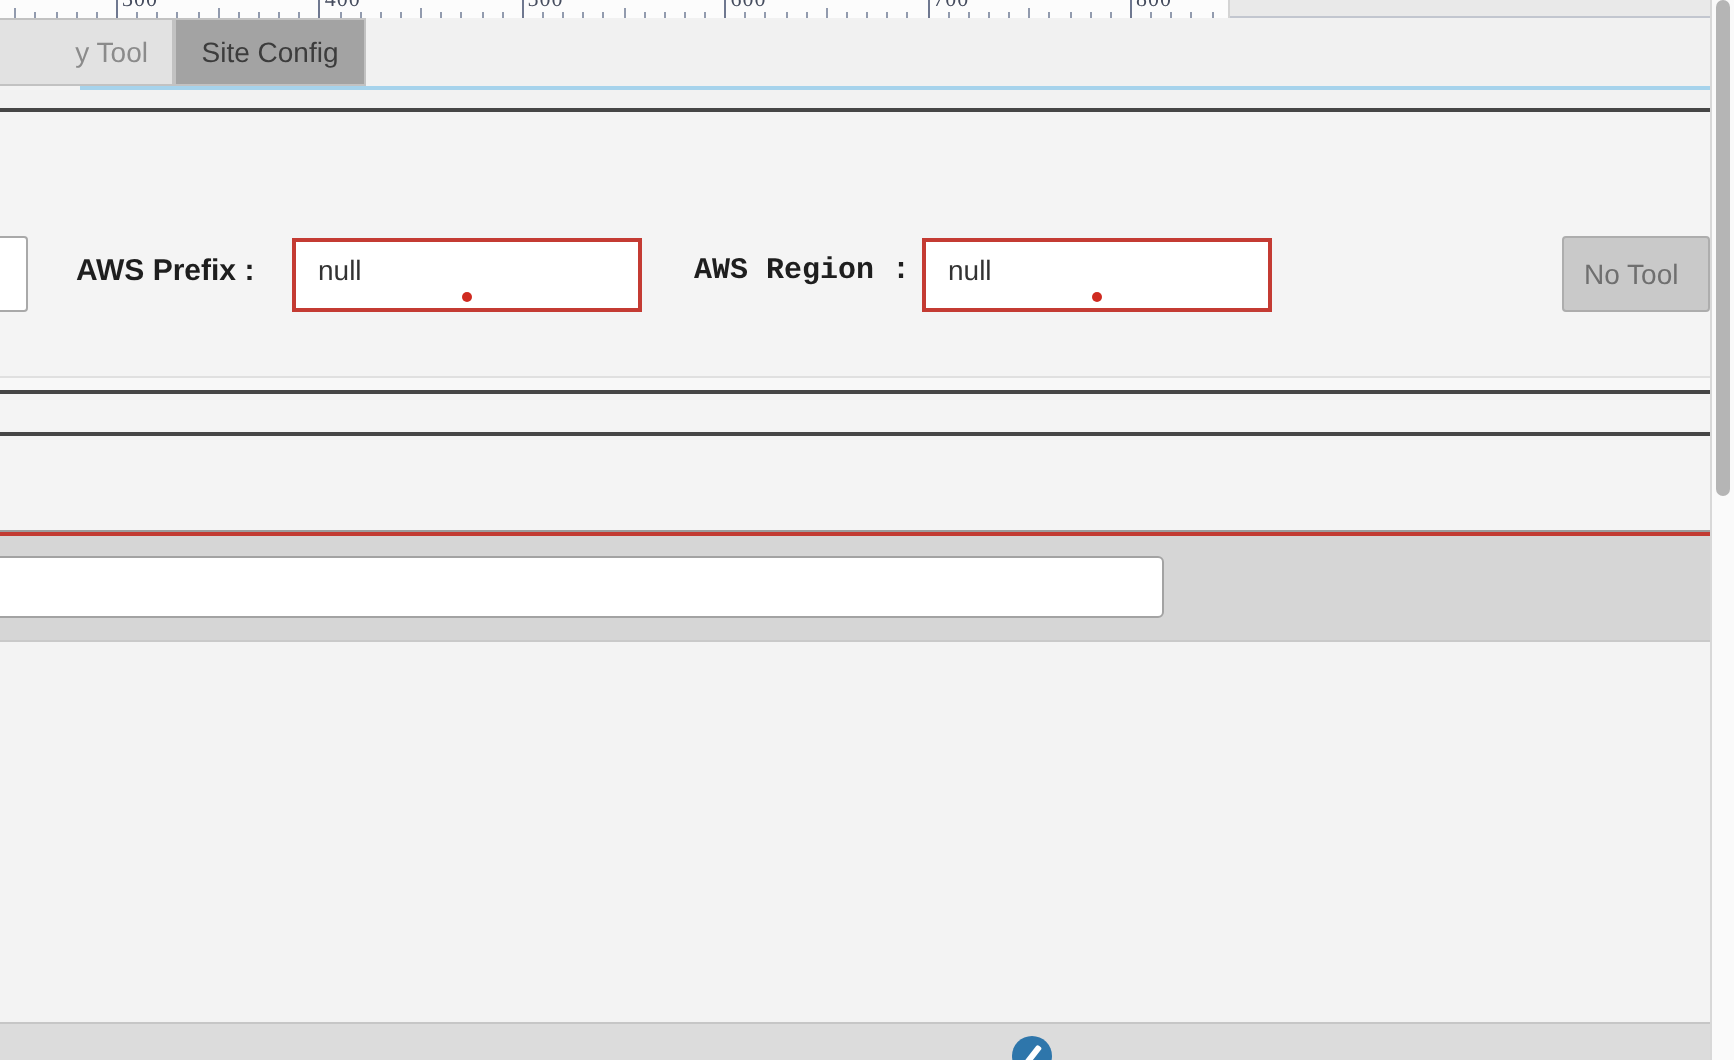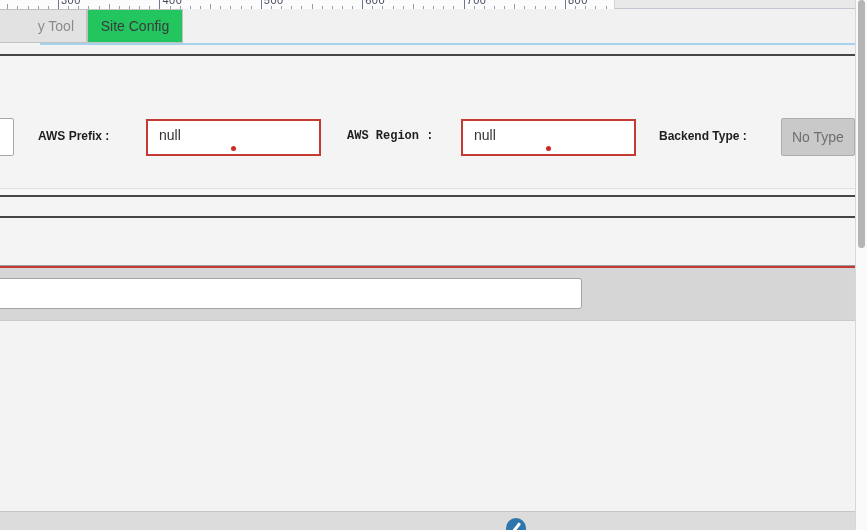--- a/index.html
+++ b/index.html
@@ -4,45 +4,45 @@
 <style>
   html,body{margin:0;padding:0;}
   .screen{
     position:relative;width:867px;height:530px;overflow:hidden;
     background:#f3f3f3;font-family:"Liberation Sans",sans-serif;
     -webkit-font-smoothing:antialiased;
   }
   .abs{position:absolute;box-sizing:border-box;}
 
   
-  .ruler{left:0;top:0;width:855px;height:9px;background:#e9e9e9;border-bottom:1px solid #c2c6cf;}
+  .ruler{left:0;top:0;width:855px;height:9px;background:#e9e9e9;border-bottom:1px solid #c2c6cf;font-family:Liberation Serif, serif;}
   .ruler-track{position:absolute;left:0;top:0;width:615px;height:9px;background:#fcfcfc;
     border-right:1px solid #d4d4d4;overflow:hidden;box-sizing:border-box;}
   .tick{position:absolute;bottom:0;width:1px;background:#929bae;}
   .tick.minor{height:3px;}
   .tick.medium{height:5px;}
   .tick.major{height:9px;background:#6f7890;}
   .ruler-label{position:absolute;top:-5px;font-size:11px;color:#454c5e;letter-spacing:0.5px;line-height:11px;}
 
   
   .tabbar{left:0;top:9px;width:855px;height:36px;background:#f1f1f1;border-bottom:2px solid #a6d3ec;margin-left:40px;}
   .tab{position:absolute;top:0;height:34px;line-height:33px;font-size:14px;
     border:1px solid #c2c2c2;box-sizing:border-box;cursor:default;}
   .tab-tool{left:-50px;width:97px;color:#8b8b8b;text-align:right;padding-right:12px;background:#e2e2e2;}
-  .tab-site{left:47px;width:96px;color:#3c3c3c;text-align:center;background:#22c55e;}
+  .tab-site{left:47px;width:96px;color:#3c3c3c;text-align:center;background:#a3a3a3;}
 
   .band-a{left:0;top:45px;width:855px;height:9px;background:#f2f2f2;}
   .rule-dark{left:0;width:855px;height:2px;background:#464646;}
   .rule-1{top:54px;} .rule-2{top:195px;} .rule-3{top:216px;}
 
   
   .form-section{left:0;top:56px;width:855px;height:133px;background:#f4f4f4;border-bottom:1px solid #e0e0e0;}
   .partial-input{position:absolute;left:-22px;top:62px;width:36px;height:38px;background:#fff;
     border:1px solid #a9a9a9;border-radius:2px;box-sizing:border-box;}
-  .form-label{position:absolute;top:70px;height:20px;line-height:20px;font-weight:700;font-size:12px;color:#1e1e1e;white-space:nowrap;}
+  .form-label{position:absolute;top:70px;height:20px;line-height:20px;font-weight:700;font-size:15px;color:#1e1e1e;white-space:nowrap;}
   .lbl-prefix{left:38px;} .lbl-region{left:347px;font-family:Liberation Mono, monospace;} .lbl-backend{left:659px;}
   .error-input{position:absolute;top:63px;height:37px;background:#fff;border:2px solid #c43b33;box-sizing:border-box;}
   .inp-prefix{left:146px;width:175px;} .inp-region{left:461px;width:175px;}
   .error-input input{position:absolute;left:0;top:0;width:100%;height:100%;border:none;outline:none;
     background:transparent;font-family:"Liberation Sans",sans-serif;font-size:14px;color:#333;
     padding:0 0 6px 11px;box-sizing:border-box;}
   .err-dot{position:absolute;left:50%;margin-left:-3px;bottom:3px;width:5px;height:5px;border-radius:50%;background:#cf2a20;}
   .novalue{position:absolute;left:781px;top:62px;width:74px;height:38px;background:#c9c9c9;
     border:1px solid #adadad;border-radius:2px;box-sizing:border-box;
     color:#6f6f6f;font-size:14px;line-height:36px;padding-left:10px;white-space:nowrap;overflow:hidden;}
@@ -164,23 +164,22 @@
       <input type="text" value="null" style="">
       <span class="err-dot"></span>
     </div>
 
     <div class="form-label lbl-region">AWS Region :</div>
     <div class="error-input inp-region">
       <input type="text" value="null" style="">
       <span class="err-dot"></span>
     </div>
 
-    <div class="form-label lbl-backend">Backend Type :</div>
     <div class="novalue">
-      <span>No Type</span>
+      <span>No Tool</span>
     </div>
   </div>
 
   <div class="abs band-b"></div>
   <div class="abs rule-dark rule-2"></div>
   <div class="abs band-c"></div>
   <div class="abs rule-dark rule-3"></div>
   <div class="abs band-d"></div>
 
   <div class="abs rule-gray"></div>

